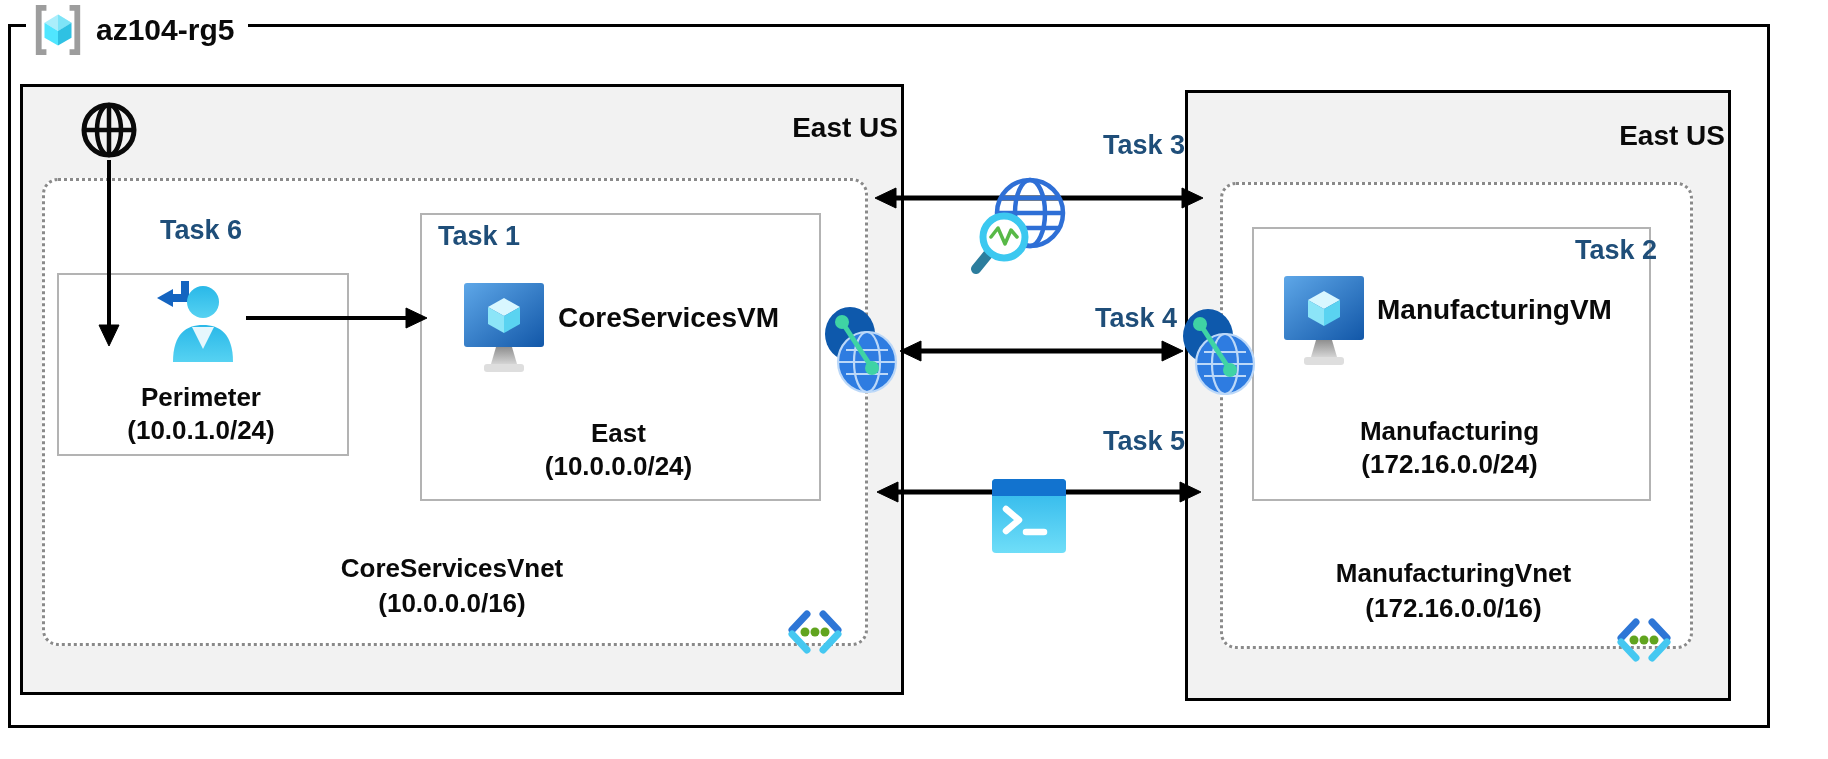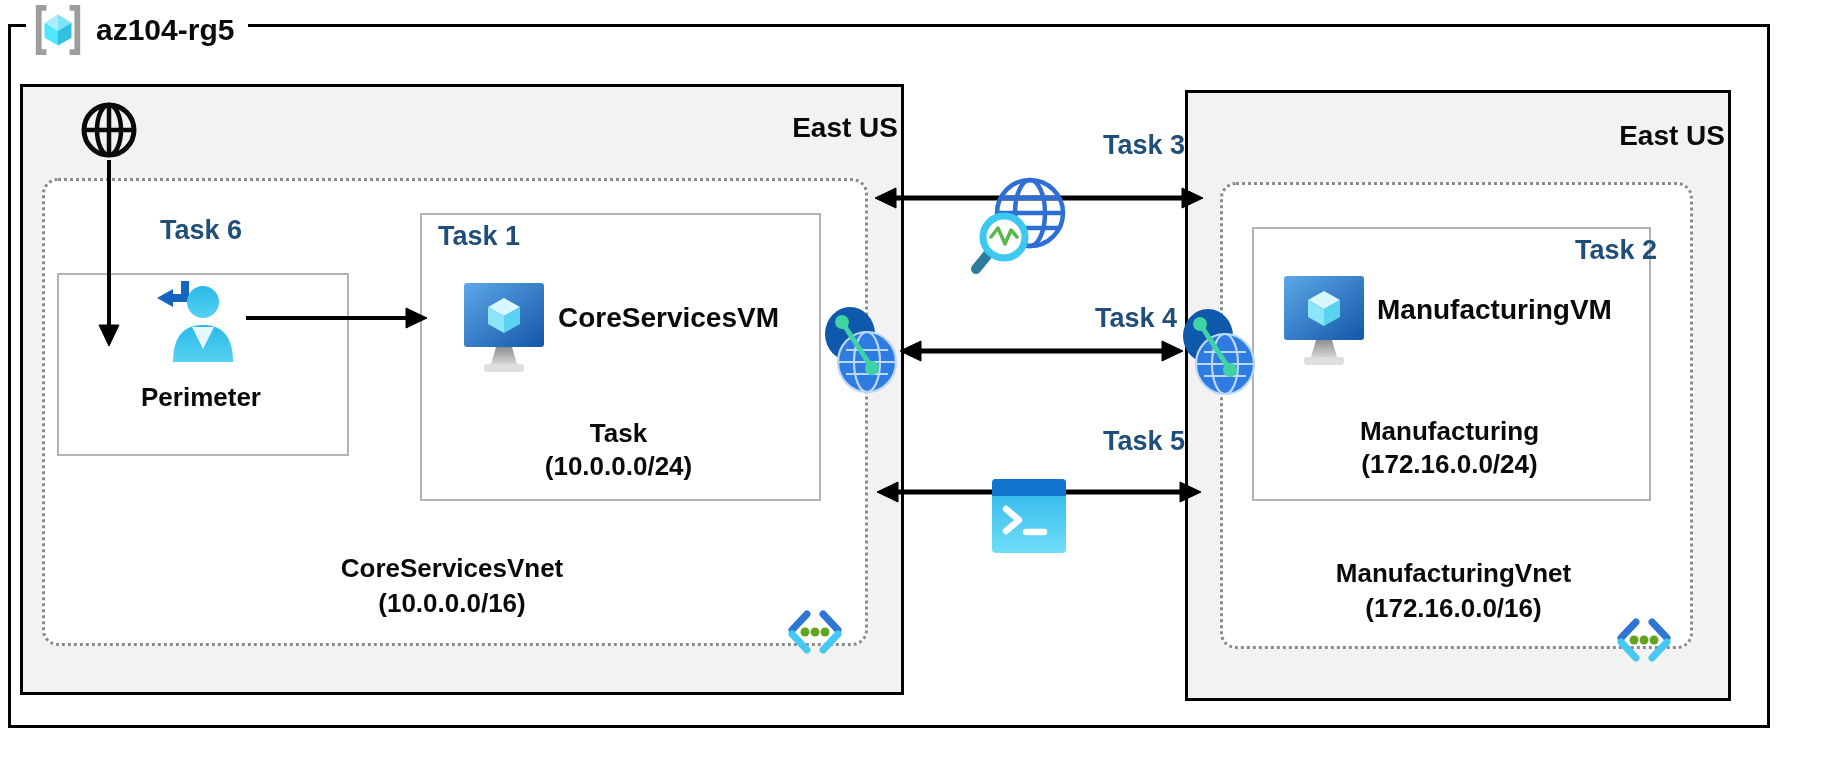--- a/index.html
+++ b/index.html
@@ -103,23 +103,24 @@
   <div class="abs task-label task2">Task 2</div>
   <div class="abs task-label task3">Task 3</div>
   <div class="abs task-label task4">Task 4</div>
   <div class="abs task-label task5">Task 5</div>
 
   <div class="abs vm-name vm-name-man">ManufacturingVM</div>
   <div class="abs vm-name vm-name-core">CoreServicesVM</div>
 
   <div class="abs name-block perimeter-block">
     <div>Perimeter</div>
+    <div>(10.0.1.0/24)</div>
   </div>
   <div class="abs name-block core-block">
-    <div>Task</div>
+    <div>East</div>
     <div>(10.0.0.0/24)</div>
   </div>
   <div class="abs name-block man-block">
     <div>Manufacturing</div>
     <div>(172.16.0.0/24)</div>
   </div>
   <div class="abs name-block vnet-label-left">
     <div>CoreServicesVnet</div>
     <div>(10.0.0.0/16)</div>
   </div>

